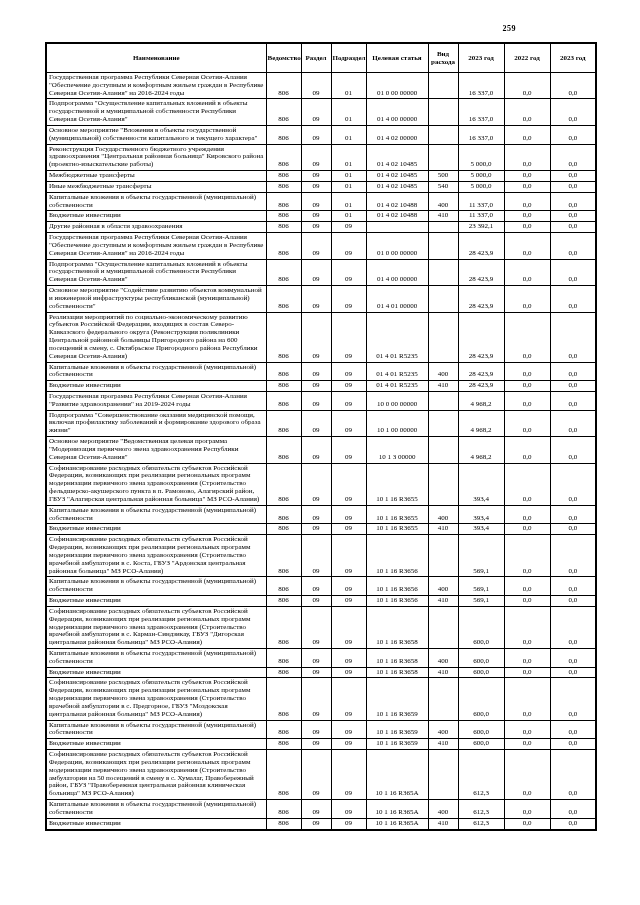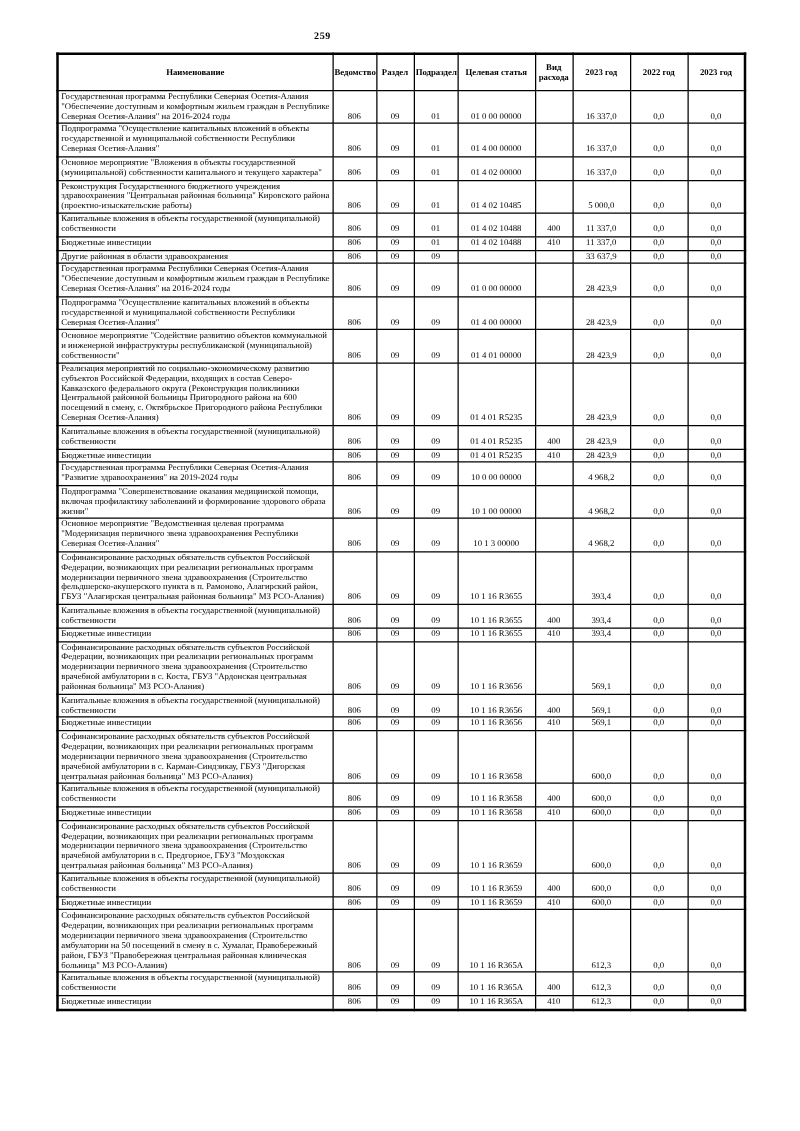--- a/index.html
+++ b/index.html
@@ -3,21 +3,21 @@
 <meta charset="utf-8">
 <style>
   html,body{margin:0;padding:0;}
   body{
     width:640px;height:905px;background:#ffffff;
     font-family:"Liberation Serif", serif;color:#000;
     position:relative;overflow:hidden;
   }
   .page-number{
     position:absolute;top:24px;left:0;width:516px;
-    text-align:center;font-size:8px;font-weight:bold;letter-spacing:0.5px;
+    text-align:right;font-size:8px;font-weight:bold;letter-spacing:0.5px;
   }
   .table-wrap{
     position:absolute;left:45px;top:42px;width:550px;
   }
   table{
     width:550px;border-collapse:collapse;table-layout:fixed;
     border:2px solid #000;
   }
   th{
     border:1px solid #000;font-size:7px;font-weight:bold;
@@ -109,20 +109,42 @@
           <td class="c-center">806</td>
           <td class="c-center">09</td>
           <td class="c-center">01</td>
           <td class="c-center">01 4 02 10485</td>
           <td class="c-center"></td>
           <td class="c-center">5 000,0</td>
           <td class="c-center">0,0</td>
           <td class="c-center">0,0</td>
         </tr>
         <tr>
+          <td class="c-name">Межбюджетные трансферты</td>
+          <td class="c-center">806</td>
+          <td class="c-center">09</td>
+          <td class="c-center">01</td>
+          <td class="c-center">01 4 02 10485</td>
+          <td class="c-center">500</td>
+          <td class="c-center">5 000,0</td>
+          <td class="c-center">0,0</td>
+          <td class="c-center">0,0</td>
+        </tr>
+        <tr>
+          <td class="c-name">Иные межбюджетные трансферты</td>
+          <td class="c-center">806</td>
+          <td class="c-center">09</td>
+          <td class="c-center">01</td>
+          <td class="c-center">01 4 02 10485</td>
+          <td class="c-center">540</td>
+          <td class="c-center">5 000,0</td>
+          <td class="c-center">0,0</td>
+          <td class="c-center">0,0</td>
+        </tr>
+        <tr>
           <td class="c-name">Капитальные вложения в объекты государственной (муниципальной) собственности</td>
           <td class="c-center">806</td>
           <td class="c-center">09</td>
           <td class="c-center">01</td>
           <td class="c-center">01 4 02 10488</td>
           <td class="c-center">400</td>
           <td class="c-center">11 337,0</td>
           <td class="c-center">0,0</td>
           <td class="c-center">0,0</td>
         </tr>
@@ -137,21 +159,21 @@
           <td class="c-center">0,0</td>
           <td class="c-center">0,0</td>
         </tr>
         <tr>
           <td class="c-name">Другие районная в области здравоохранения</td>
           <td class="c-center">806</td>
           <td class="c-center">09</td>
           <td class="c-center">09</td>
           <td class="c-center"></td>
           <td class="c-center"></td>
-          <td class="c-center">33 637,9</td>
+          <td class="c-center">23 392,1</td>
           <td class="c-center">0,0</td>
           <td class="c-center">0,0</td>
         </tr>
         <tr>
           <td class="c-name">Государственная программа Республики Северная Осетия-Алания "Обеспечение доступным и комфортным жильем граждан в Республике Северная Осетия-Алания" на 2016-2024 годы</td>
           <td class="c-center">806</td>
           <td class="c-center">09</td>
           <td class="c-center">09</td>
           <td class="c-center">01 0 00 00000</td>
           <td class="c-center"></td>

